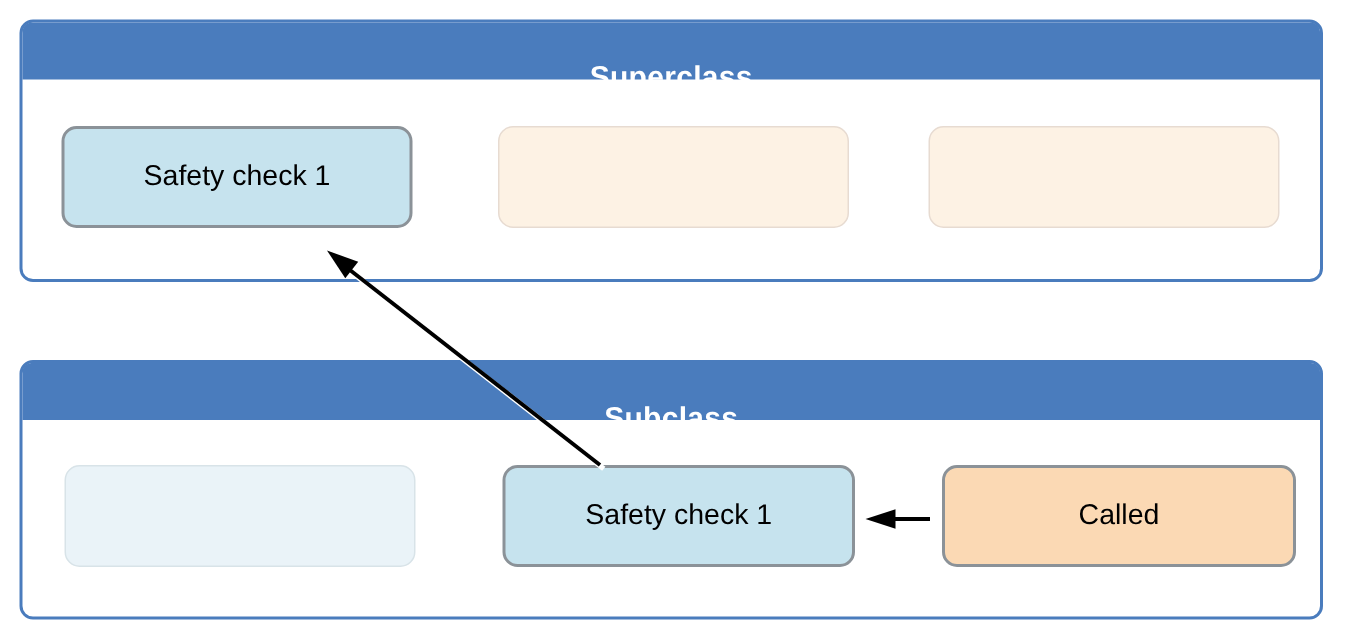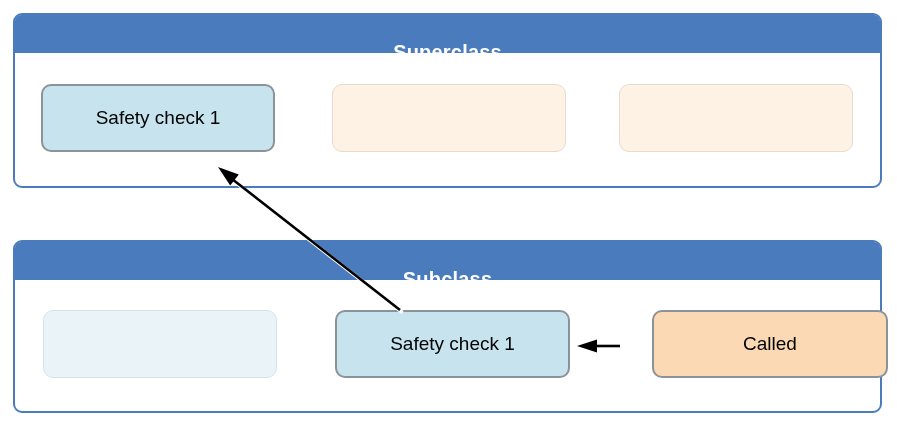--- a/index.html
+++ b/index.html
@@ -70,21 +70,21 @@
     background: var(--called-fill, #fbd9b4);
     border: 2px solid var(--called-border, #8b9298);
   }
   
   .sc-box-1 { left: 41px;  top: 84px;  width: 234px; height: 68px; }
   .sc-box-2 { left: 332px; top: 84px;  width: 234px; height: 68px; }
   .sc-box-3 { left: 619px; top: 84px;  width: 234px; height: 68px; }
   
   .sub-box-1 { left: 43px;  top: 310px; width: 234px; height: 68px; }
   .sub-box-2 { left: 335px; top: 310px; width: 235px; height: 68px; }
-  .sub-box-3 { left: 652px; top: 310px; width: 236px; height: 68px; align-items: center; }
+  .sub-box-3 { left: 628px; top: 310px; width: 236px; height: 68px; align-items: center; }
 
   .arrow-layer {
     position: absolute;
     top: 0; left: 0;
     width: 897px;
     height: 429px;
     pointer-events: none;
   }
 </style>
 </head>

